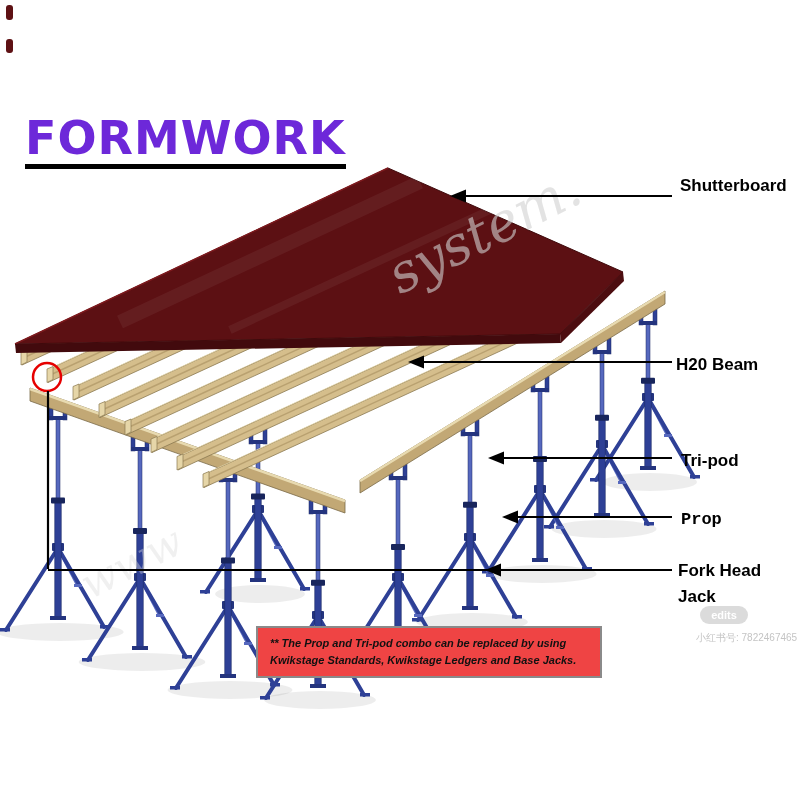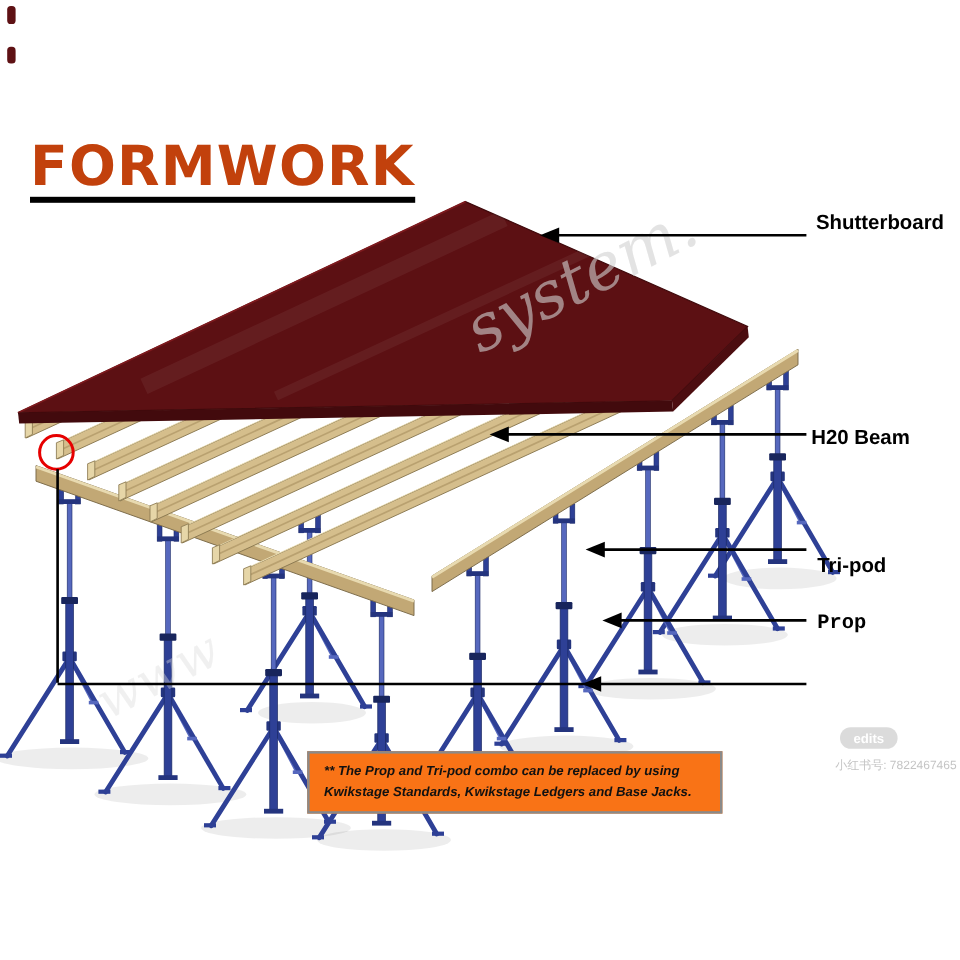--- a/index.html
+++ b/index.html
@@ -1,25 +1,25 @@
 <!DOCTYPE html>
 <html><head>
 <meta charset="utf-8">
 <style>
   html,body{margin:0;padding:0;background:#fff;}
   .stage{position:relative;width:800px;height:800px;background:#ffffff;overflow:hidden;
          font-family:"Liberation Sans",sans-serif;}
   #scene{position:absolute;left:0;top:0;}
   h1.title{position:absolute;left:25px;top:114px;margin:0;display:inline-block;
            font-family:"DejaVu Sans",sans-serif;font-weight:800;font-size:46px;
-           letter-spacing:1px;color:#c2410c;border-bottom:5px solid #000;padding-bottom:2px;
+           letter-spacing:1px;color:#6d28d9;border-bottom:5px solid #000;padding-bottom:2px;
            line-height:1.05;}
   .label{position:absolute;font-weight:bold;font-size:17px;color:#000;line-height:1.55;}
   .notebox{position:absolute;left:256px;top:626px;width:322px;border:2px solid #8a8a8a;
-           background:#f97316;padding:7px 8px 7px 12px;
+           background:#ef4444;padding:7px 8px 7px 12px;
            font-size:11px;font-weight:bold;font-style:italic;color:#111;line-height:1.55;}
 </style>
 </head>
 <body>
 
 <div class="stage">
 
   <svg id="scene" width="800" height="800" viewBox="0 0 800 800">
 
     <g>
@@ -294,20 +294,21 @@
 
       <line x1="514" y1="517" x2="672" y2="517"></line>
       <polygon points="502,517 518,510.5 518,523.5" stroke="none"></polygon>
     </g>
   </svg>
 
   <h1 class="title">FORMWORK</h1>
 
   <div class="label" style="left:680px;top:173px;">Shutterboard</div>
   <div class="label" style="left:676px;top:352px;">H20 Beam</div>
-  <div class="label" style="left:681px;top:448px;margin-top:11px;">Tri-pod</div>
+  <div class="label" style="left:681px;top:448px;">Tri-pod</div>
   <div class="label" style="left:681px;top:507px;font-family:Liberation Mono, monospace;">Prop</div>
+  <div class="label" style="left:678px;top:558px;width:106px;">Fork Head Jack</div>
 
   <div class="notebox">
     <div>** The Prop and Tri-pod combo can be replaced by using</div>
     <div>Kwikstage Standards, Kwikstage Ledgers and Base Jacks.</div>
   </div>
 </div>
 
 </body></html>

